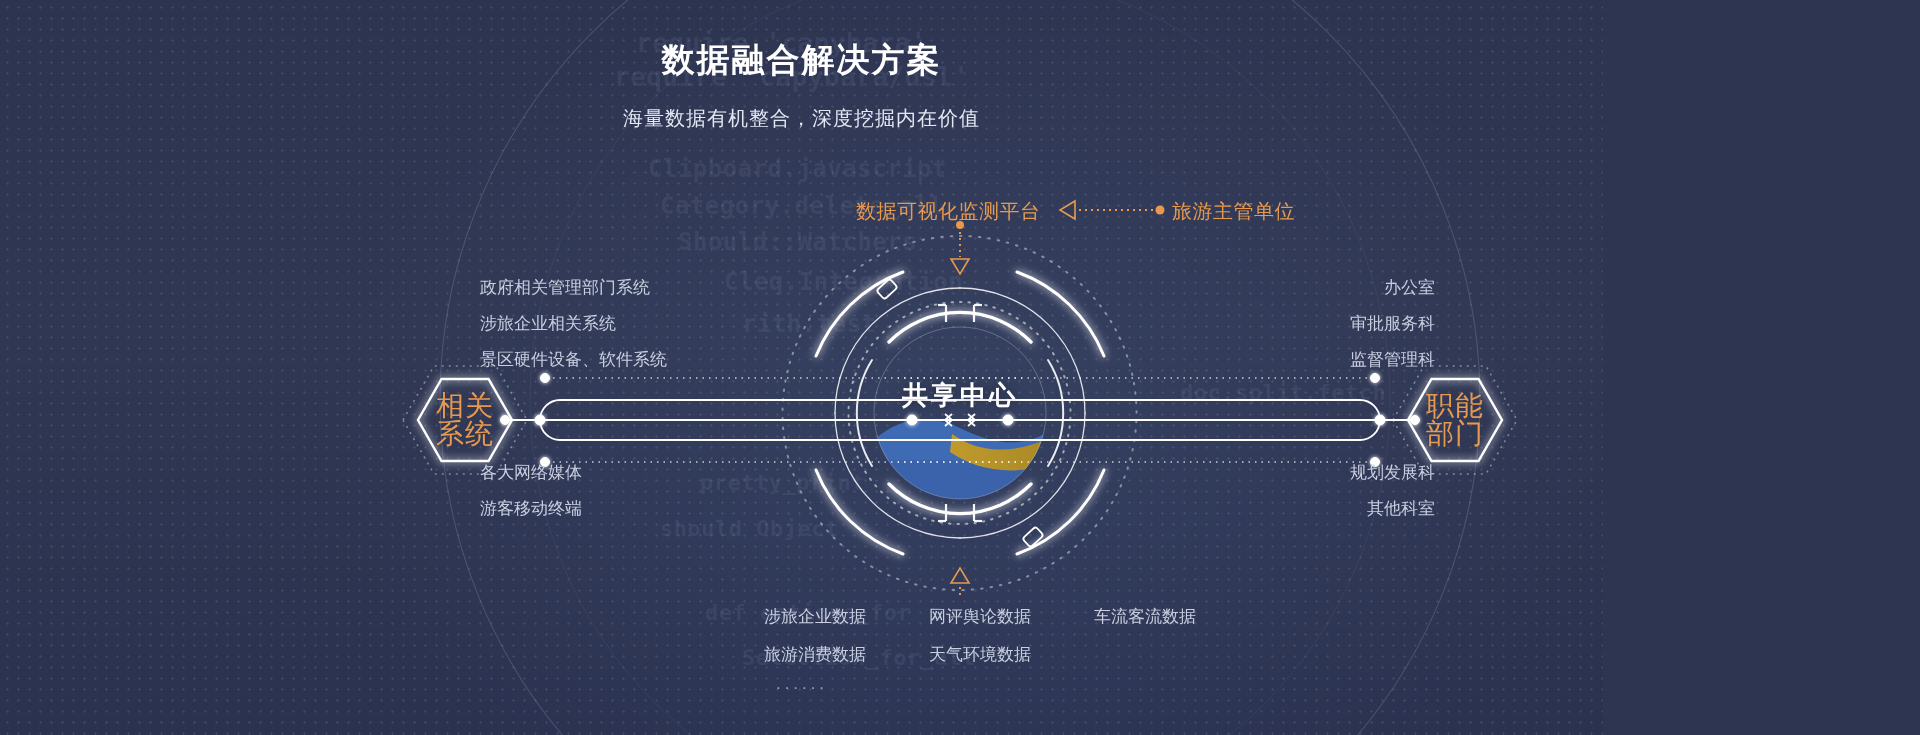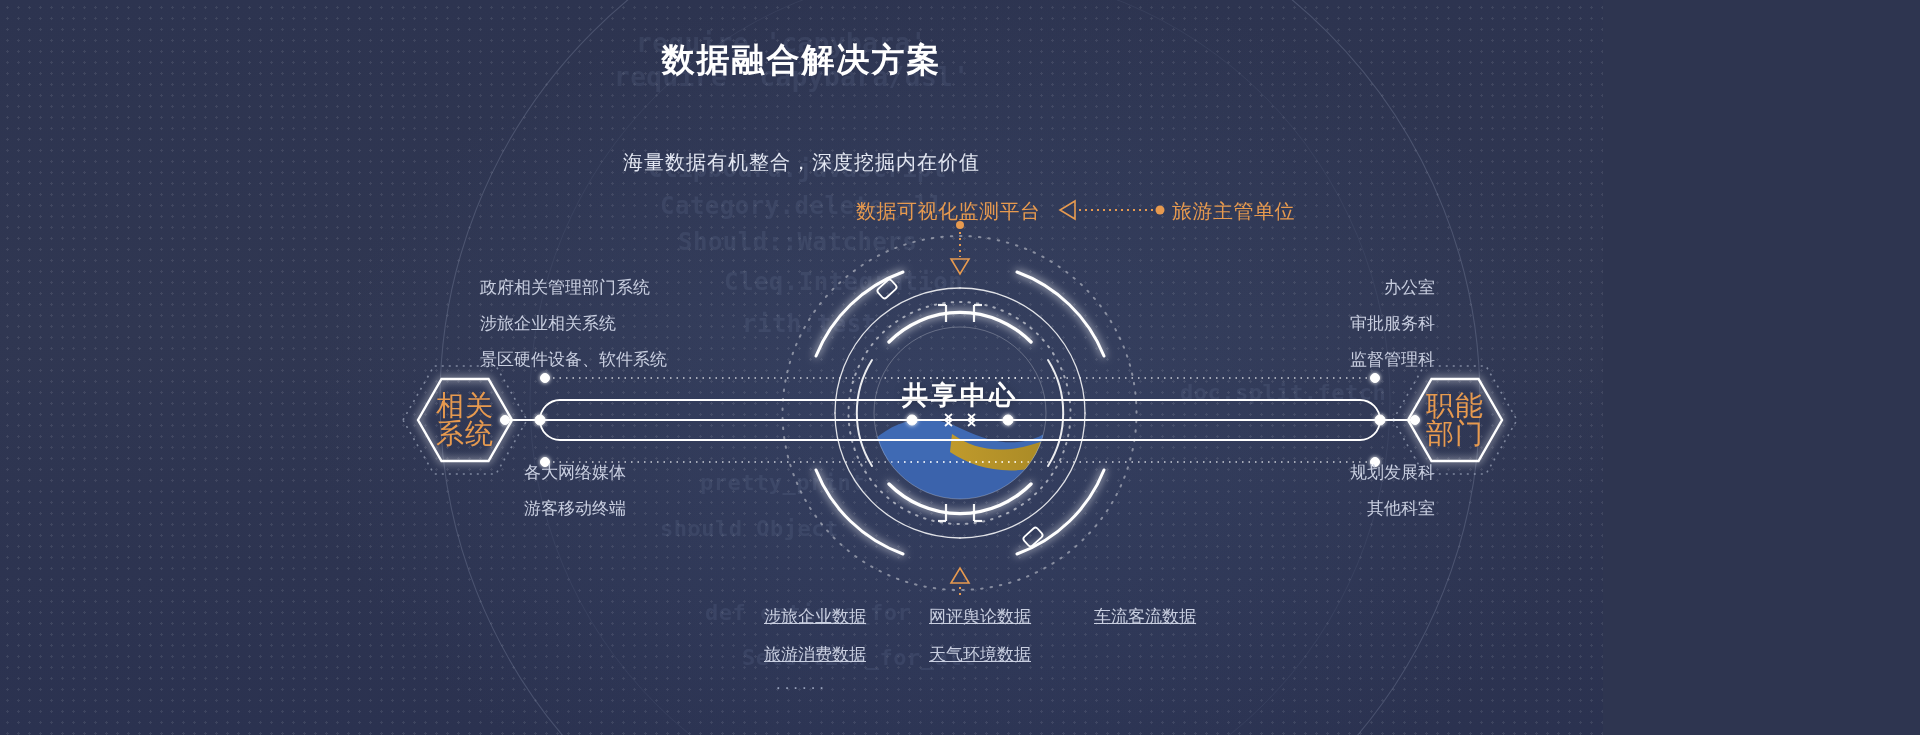--- a/index.html
+++ b/index.html
@@ -39,37 +39,37 @@
     user-select:none;
   }
 
   
   .title{
     position:absolute;left:0;right:0;top:38px;text-align:center;
     font-size:33px;font-weight:bold;color:#ffffff;letter-spacing:2px;
   }
   .subtitle{
     position:absolute;left:0;right:0;top:105px;text-align:center;
-    font-size:20px;color:#e3e7f2;letter-spacing:1px;font-weight:normal;margin-top:44px;
+    font-size:20px;color:#e3e7f2;letter-spacing:1px;font-weight:normal;
   }
 
   
   .lbl{position:absolute;font-size:17px;color:#c9cfe0;white-space:nowrap;letter-spacing:.5px;}
   .lbl.gold{color:#e79a4f;font-size:20px;}
 
   
   .leftlist{position:absolute;text-align:left;}
   .leftlist div{font-size:17px;color:#c9cfe0;line-height:36px;white-space:nowrap;}
 
   .rightlist{position:absolute;text-align:right;}
   .rightlist div{font-size:17px;color:#c9cfe0;line-height:36px;white-space:nowrap;}
 
   
   .botgrid{position:absolute;left:720;top:600px;display:grid;grid-template-columns:170px 160px 170px;}
-  .botgrid div{font-size:17px;color:#c9cfe0;line-height:38px;white-space:nowrap;text-align:center;text-decoration:underline;}
+  .botgrid div{font-size:17px;color:#c9cfe0;line-height:38px;white-space:nowrap;text-align:center;}
   .dots6{position:absolute;width:100%;text-align:center;font-size:17px;color:#99a2bb;letter-spacing:3px;}
 
   
   .hexlabel{
     position:absolute;text-align:center;color:#e79a4f;font-size:28px;line-height:28px;
     white-space:nowrap;letter-spacing:1px;
   }
 
   
   .centertext{
@@ -272,21 +272,21 @@
 
   <div class="lbl gold" style="left:856px;top:198px;">数据可视化监测平台</div>
   <div class="lbl gold" style="left:1172px;top:198px;">旅游主管单位</div>
 
   <div class="leftlist" style="left:480px;top:270px;width:300px;">
     <div>政府相关管理部门系统</div>
     <div>涉旅企业相关系统</div>
     <div>景区硬件设备、软件系统</div>
   </div>
 
-  <div class="leftlist" style="left:480px;top:455px;width:210px;text-align:left;margin-left:44px;">
+  <div class="leftlist" style="left:480px;top:455px;width:210px;text-align:left;">
     <div>各大网络媒体</div>
     <div>游客移动终端</div>
   </div>
 
   <div class="rightlist" style="left:1175px;top:270px;width:260px;">
     <div>办公室</div>
     <div>审批服务科</div>
     <div>监督管理科</div>
   </div>
 

